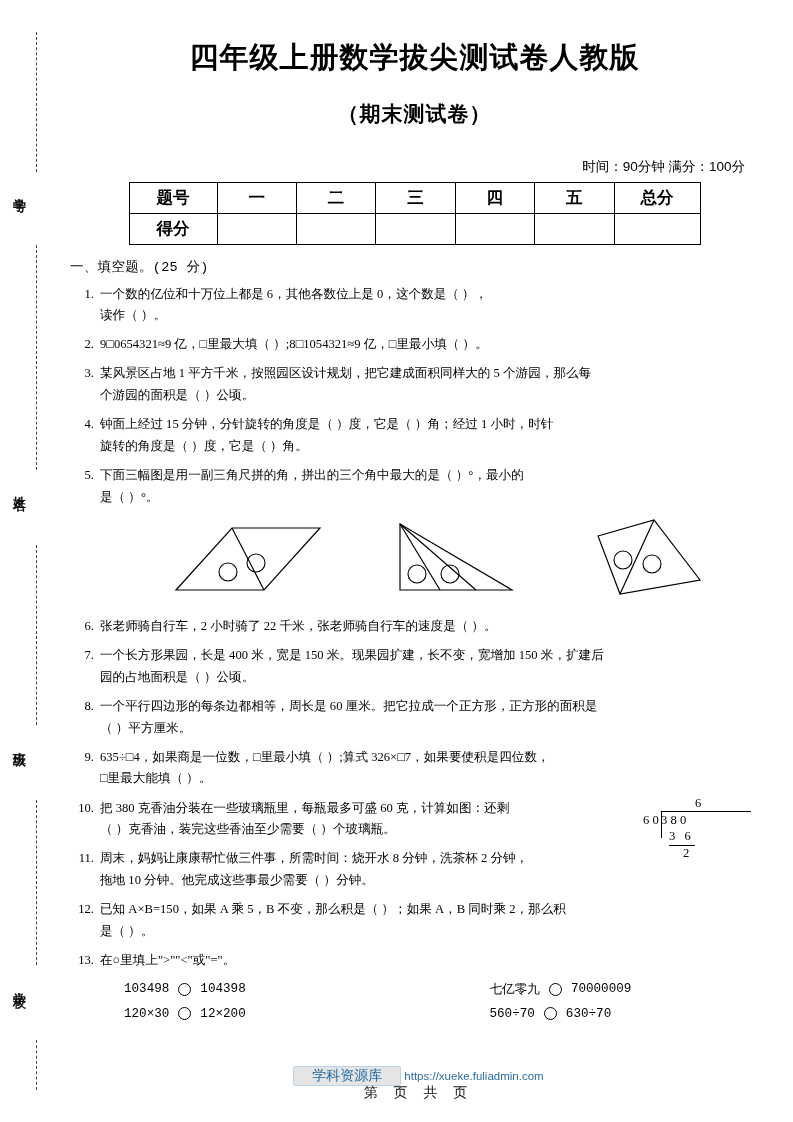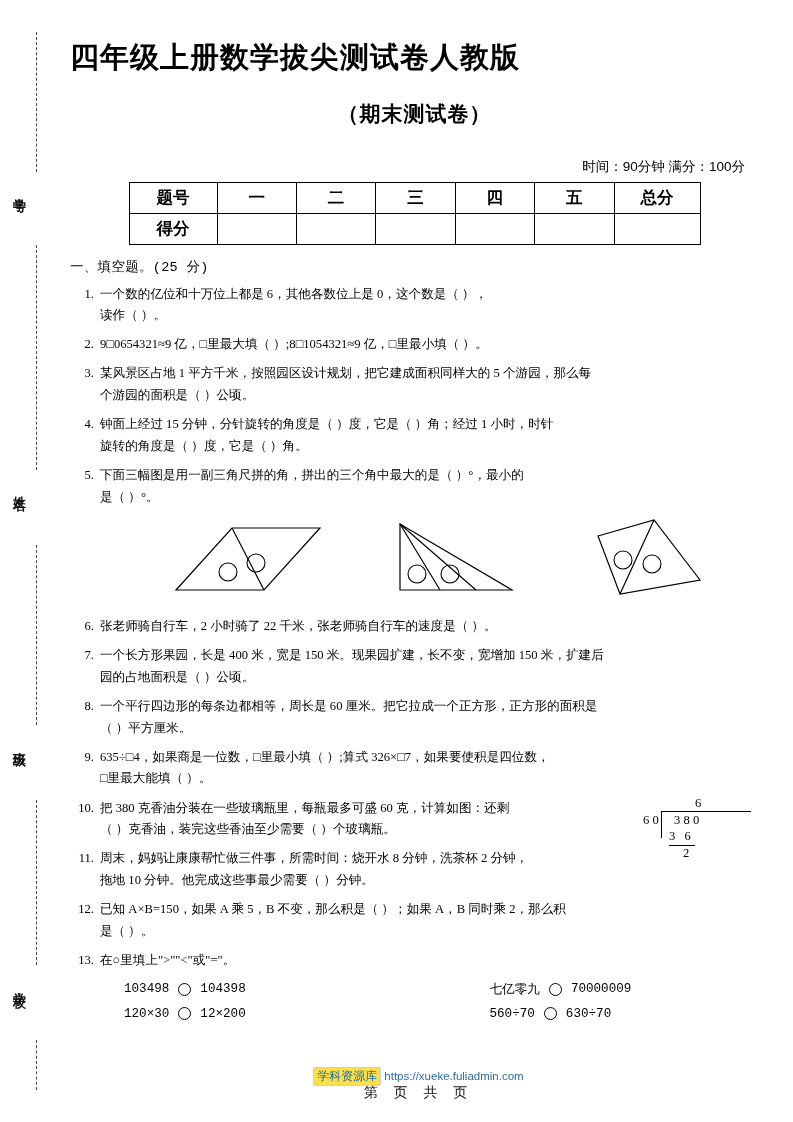--- a/index.html
+++ b/index.html
@@ -52,21 +52,21 @@
   
   .page {
     position: absolute;
     left: 44px; top: 0;
     width: 749px; height: 1122px;
     padding: 0 34px 0 26px;
   }
 
   h1.title {
     margin: 38px 0 0 0;
-    text-align: left;
+    text-align: center;
     font-family: "Liberation Sans", "DejaVu Sans", sans-serif;
     font-weight: bold;
     font-size: 29px;
     letter-spacing: 1px;
   }
   h2.subtitle {
     margin: 22px 0 0 0;
     text-align: center;
     font-family: "Liberation Sans", "DejaVu Sans", sans-serif;
     font-weight: bold;
@@ -153,21 +153,20 @@
   }
   .division .q {
     margin-left: 52px;
     letter-spacing: 3px;
   }
   .division .row1 {
     margin-left: 18px;
     border-top: 1px solid #000;
     padding-top: 1px;
     position: relative;
-    padding-left: 13px;
   }
   .division .dvs {
     position: absolute;
     left: -18px; top: 1px;
   }
   .division .bar {
     position: absolute;
     left: 0px; top: 0px;
     height: 26px;
     border-left: 1px solid #000;
@@ -209,26 +208,26 @@
     position: absolute;
     left: 0; right: 0;
     bottom: 36px;
     text-align: center;
     font-size: 11.5px;
     font-family: "Liberation Sans", "DejaVu Sans", sans-serif;
     color: #2b6ca3;
   }
   .footer-src .tagbox {
     display: inline-block;
-    background: #fde047;
+    background: #e5e5e5;
     border: 1px solid #b9d3ea;
     color: #1b6aa5;
-    padding: 0 3px;
+    padding: 0 18px;
     margin-right: 3px;
-    font-size: 12px;
+    font-size: 14px;
     border-radius: 2px;
   }
   .footer-page {
     position: absolute;
     left: 0; right: 0;
     bottom: 20px;
     text-align: center;
     font-family: "Liberation Sans", "DejaVu Sans", sans-serif;
     font-size: 14px;
     letter-spacing: 6px;

